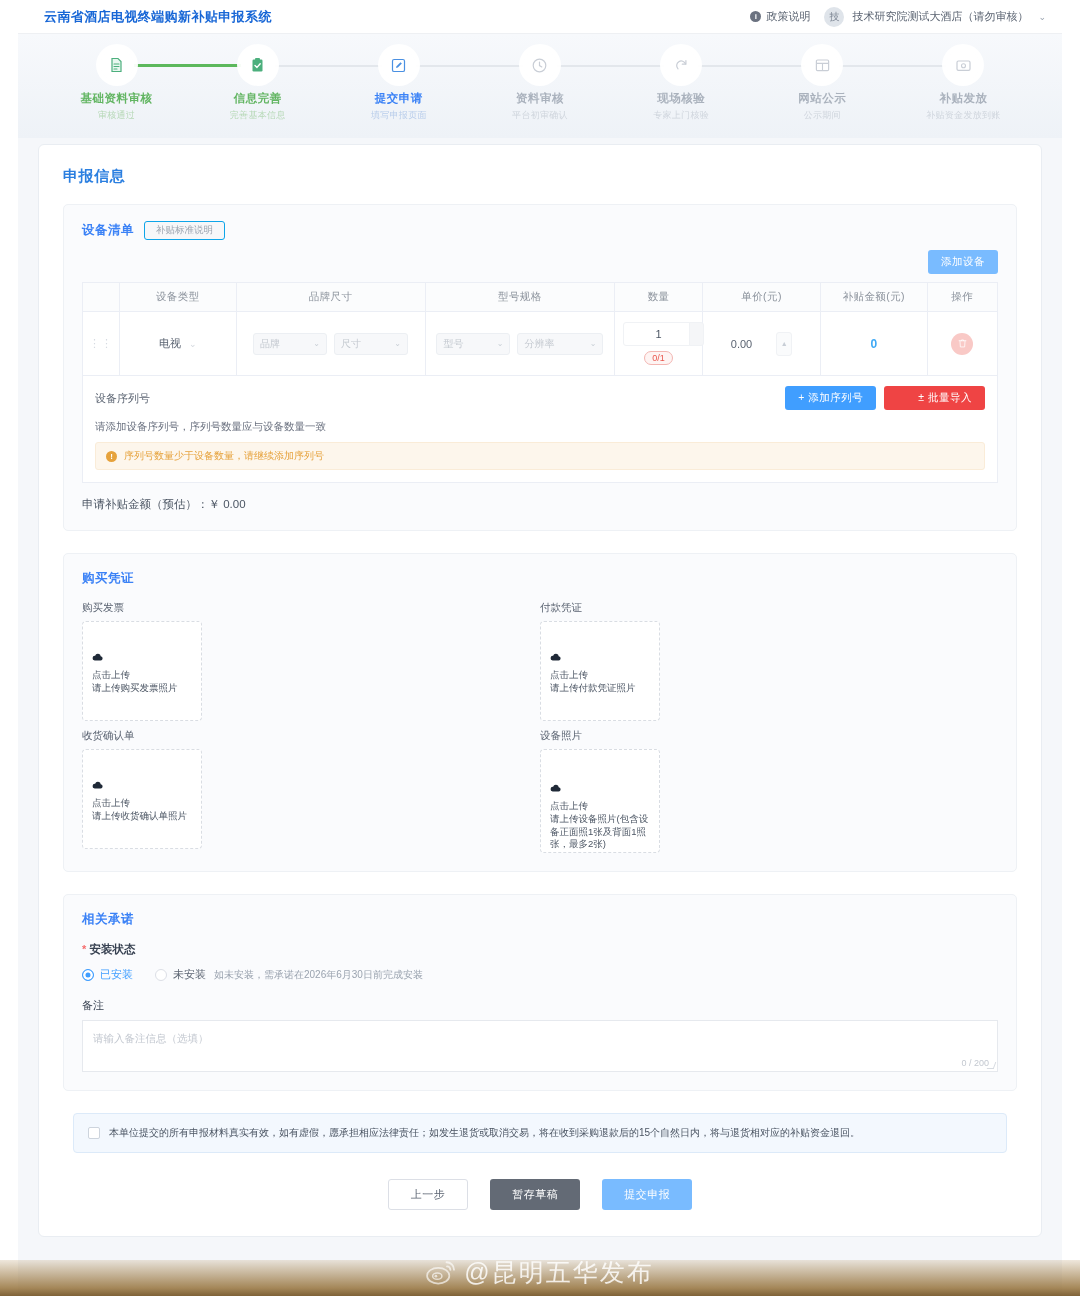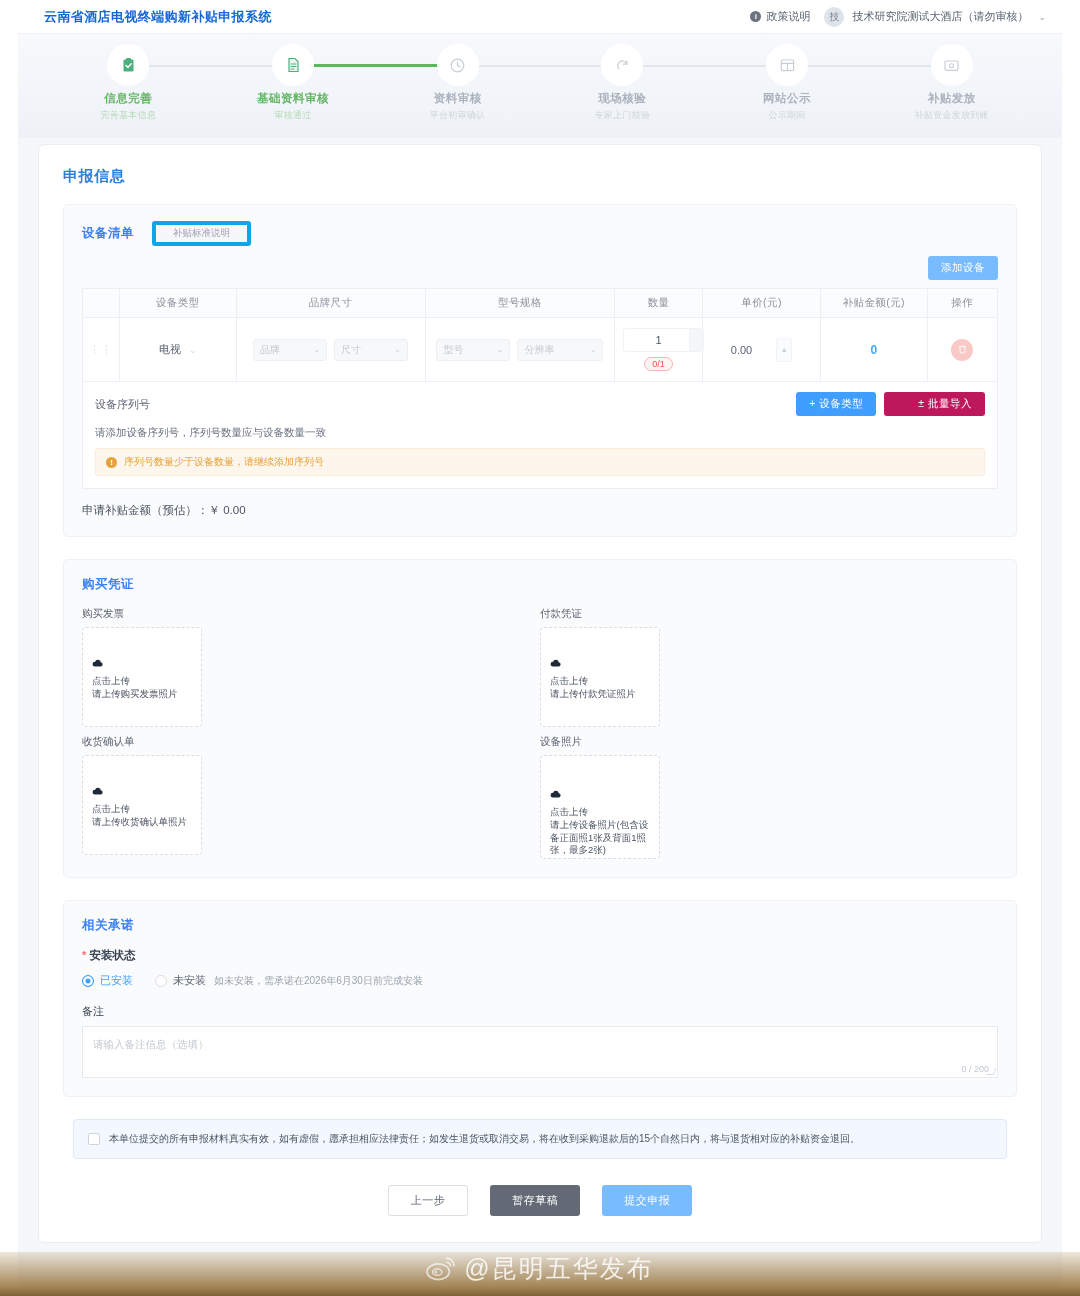--- a/index.html
+++ b/index.html
@@ -159,38 +159,37 @@
   .panel-head {
     display: flex; align-items: center; gap: 10px;
     margin-bottom: 10px;
   }
   .panel-label {
     font-size: 12.5px; font-weight: bold; color: #3b82f6;
     letter-spacing: .5px;
   }
   .chip {
     font-size: 9.5px; color: #9aa3af;
-    border: 4px solid #0ea5e9;
+    border: 1px solid #0ea5e9;
     background: #f6f7f9;
     border-radius: 3px;
-    padding: 2px 17px;
-    margin-left: 8px;
+    padding: 2px 11px;
   }
 
   .btn {
     border: none; border-radius: 3px;
     font-size: 10.5px; color: #fff;
     padding: 5px 13px;
     cursor: pointer;
     letter-spacing: .5px;
     font-family: inherit;
   }
   .btn-primary { background: #409eff; }
   .btn-primary-soft { background: #79bbff; }
-  .btn-success { background: #be185d; padding-left: 34px; }
+  .btn-success { background: #ef4444; padding-left: 34px; }
   .btn-gray { background: #636a75; }
   .btn-plain {
     background: #fff; color: #5b6472;
     border: 1px solid #dcdfe6;
   }
   .row-right { display: flex; justify-content: flex-end; margin-bottom: 8px; }
 
   
   table.devices {
     width: 100%;
@@ -407,21 +406,21 @@
   .agreement-text { font-size: 10px; color: #4b5563; line-height: 1.4; }
 
   .footer-actions {
     margin-top: 26px;
     display: flex; justify-content: center; gap: 22px;
   }
   .footer-actions .btn { padding: 7px 22px; font-size: 11px; border-radius: 3px; }
 
   
   .watermark {
-    position: absolute; left: 0; right: 0; bottom: 0; height: 44px;
+    position: absolute; left: 0; right: 0; bottom: 0; height: 36px;
     background: linear-gradient(180deg, rgba(196,170,130,.28) 0%, rgba(150,115,60,.85) 78%, rgba(120,90,45,.95) 100%);
     display: flex; align-items: center; justify-content: center;
     gap: 7px;
     text-align: right;
   }
   .wm-inner {
     display: flex; align-items: center; gap: 8px;
     transform: translateY(-6px);
   }
   .wm-text {
@@ -449,42 +448,53 @@
         <div class="user-box">
           <span class="avatar">技</span>
           <span class="user-name">技术研究院测试大酒店（请勿审核）</span>
           <span class="caret-down">⌄</span>
         </div>
       </div>
     </div>
 
 
     <div class="stepper" id="stepper">
+        <div class="step is-done">
+          <div class="step-line done"></div>
+          <div class="step-icon">
+            <svg viewBox="0 0 17 17">
+              <path d="M4 1.5h6l3 3v10H4z" fill="#e8f7ef" stroke="#4caf7d" stroke-width="1.2"></path>
+              <path d="M6 7h5M6 9.5h5M6 12h3" stroke="#4caf7d" stroke-width="1.1" stroke-linecap="round"></path>
+            </svg>
+          </div>
+          <div class="step-title">基础资料审核</div>
+          <div class="step-sub">审核通过</div>
+        </div>
         <div class="step is-done">
           <div class="step-line"></div>
           <div class="step-icon">
             <svg viewBox="0 0 17 17">
               <rect x="3.5" y="2.5" width="10" height="12" rx="1.2" fill="#4caf7d"></rect>
               <rect x="6" y="1" width="5" height="2.6" rx="1" fill="#4caf7d"></rect>
               <path d="M6 8.4l2 2 3.2-3.6" fill="none" stroke="#ffffff" stroke-width="1.4" stroke-linecap="round" stroke-linejoin="round"></path>
             </svg>
           </div>
           <div class="step-title">信息完善</div>
           <div class="step-sub">完善基本信息</div>
         </div>
-        <div class="step is-done">
-          <div class="step-line done"></div>
+        <div class="step is-current">
+          <div class="step-line"></div>
           <div class="step-icon">
             <svg viewBox="0 0 17 17">
-              <path d="M4 1.5h6l3 3v10H4z" fill="#e8f7ef" stroke="#4caf7d" stroke-width="1.2"></path>
-              <path d="M6 7h5M6 9.5h5M6 12h3" stroke="#4caf7d" stroke-width="1.1" stroke-linecap="round"></path>
+              <rect x="2.5" y="2.5" width="12" height="12" rx="1.6" fill="none" stroke="#4a90e2" stroke-width="1.2"></rect>
+              <path d="M10.5 5.2l1.4 1.4-4 4-1.8.4.4-1.8z" fill="#4a90e2"></path>
             </svg>
           </div>
-          <div class="step-title">基础资料审核</div>
-          <div class="step-sub">审核通过</div>
+          <div class="step-title">提交申请</div>
+          <div class="step-sub">填写申报页面</div>
         </div>
         <div class="step ">
           <div class="step-line"></div>
           <div class="step-icon">
             <svg viewBox="0 0 17 17">
               <circle cx="8.5" cy="8.5" r="6.3" fill="none" stroke="#c9ced6" stroke-width="1.2"></circle>
               <path d="M8.5 5v3.6l2.3 1.3" fill="none" stroke="#c9ced6" stroke-width="1.2" stroke-linecap="round"></path>
             </svg>
           </div>
           <div class="step-title">资料审核</div>
@@ -609,21 +619,21 @@
                 </div>
               </td>
             </tr>
           </tbody>
         </table>
 
         <div class="serial-box">
           <div class="serial-head">
             <span class="serial-title">设备序列号</span>
             <span class="serial-actions">
-              <button class="btn btn-primary">+ 设备类型</button>
+              <button class="btn btn-primary">+ 添加序列号</button>
               <button class="btn btn-success">± 批量导入</button>
             </span>
           </div>
           <div class="serial-hint">请添加设备序列号，序列号数量应与设备数量一致</div>
           <div class="alert-warn">
             <span class="warn-dot">!</span>
             <span>序列号数量少于设备数量，请继续添加序列号</span>
           </div>
         </div>
 

